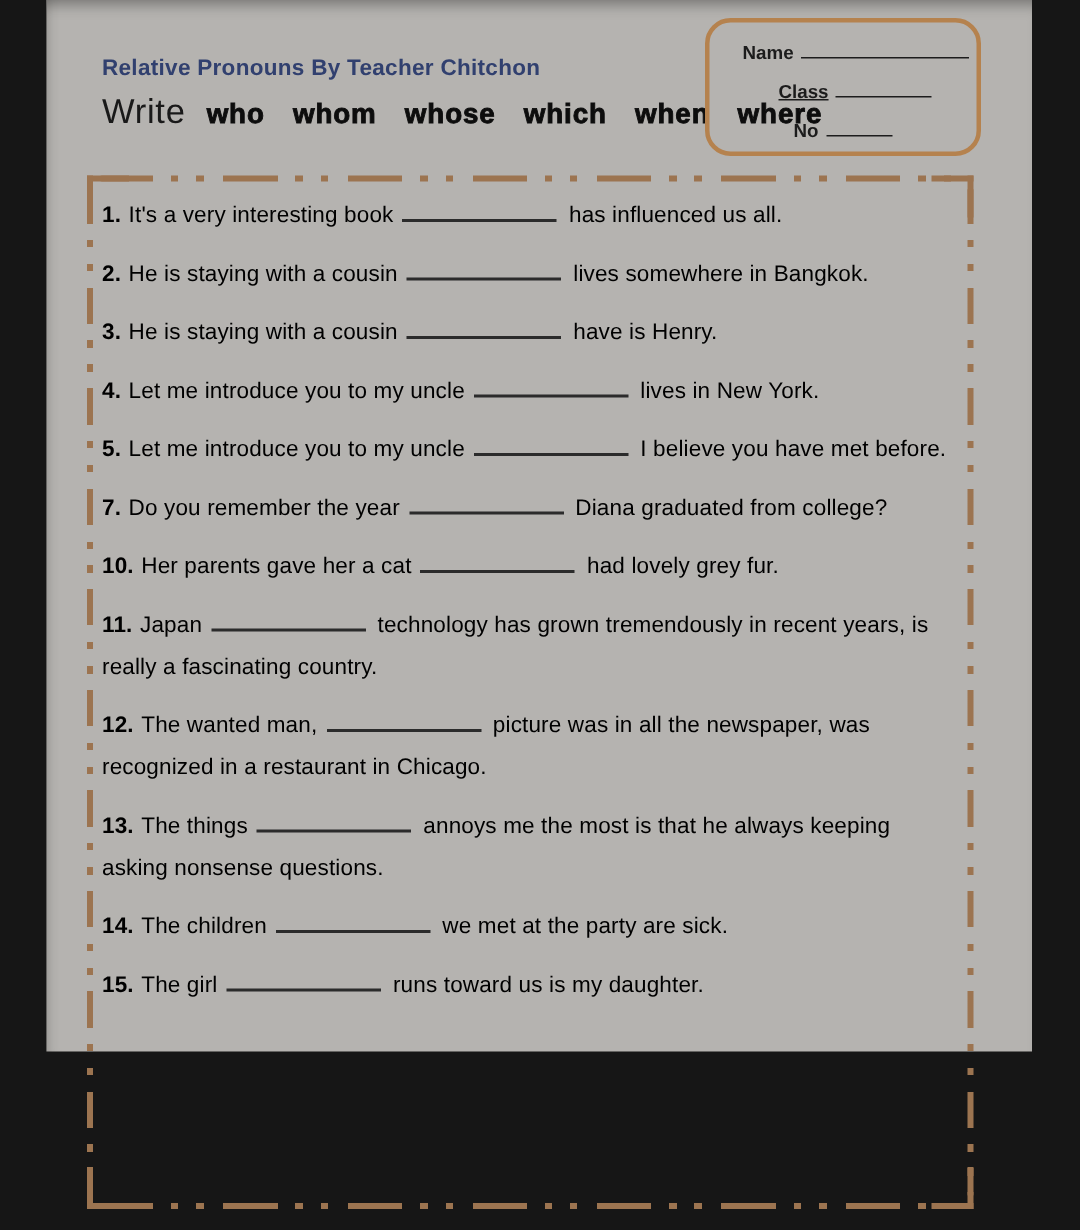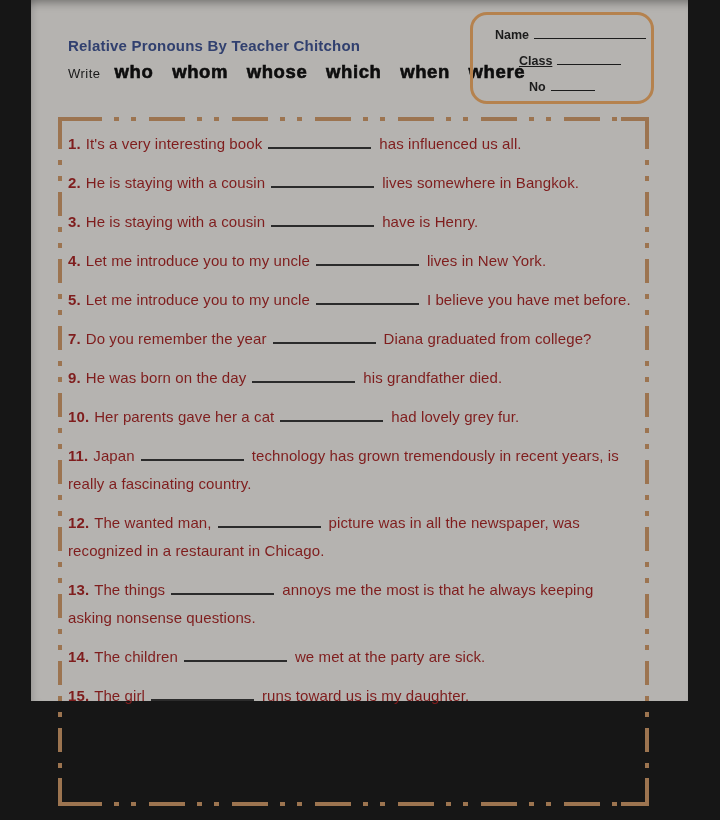--- a/index.html
+++ b/index.html
@@ -23,21 +23,21 @@
     position: absolute; left: 37px; top: 37px;
     font-size: 15px; font-weight: 700;
     color: #31406f;
     letter-spacing: 0.2px;
   }
   .write-line {
     position: absolute; left: 37px; top: 61px;
     color: #191919;
     white-space: nowrap;
   }
-  .write-verb { font-size: 13px; font-weight: 400; letter-spacing: 0.5px; }
+  .write-verb { font-size: 23px; font-weight: 400; letter-spacing: 0.5px; }
   .pronouns {
     font-size: 18.5px; font-weight: 700;
     margin-left: 14px;
     letter-spacing: 0.6px;
     word-spacing: 13px;
     color: #0d0d0d;
     -webkit-text-stroke: 0.6px #0d0d0d;
   }
   
   .name-box {
@@ -101,21 +101,21 @@
   .corner-br { right: 0; bottom: 0; border-bottom-width: 4px; border-right-width: 4px; }
   
   .sentence-list {
     position: absolute;
     left: 10px; top: 13px;
     width: 575px;
   }
   .sentence {
     font-size: 15px;
     line-height: 28px;
-    color: #7f1d1d;
+    color: #000000;
     letter-spacing: 0.1px;
     white-space: nowrap;
     margin-bottom: 11px;
   }
   .sentence .num { font-weight: 700; margin-right: 5px; }
   .blank {
     display: inline-block;
     width: 103px;
     height: 13px;
     border-bottom: 2px solid #2b2b2b;
@@ -182,24 +182,20 @@
     
   </div>
 
 
   <div class="sentence">
     <span class="num">7.</span><span class="before">Do you remember the year</span><span class="blank"></span><span class="after">Diana graduated from college?</span>
     
   </div>
 
 
-  <div class="sentence">
-    <span class="num">9.</span><span class="before">He was born on the day</span><span class="blank"></span><span class="after">his grandfather died.</span>
-    
-  </div>
 
   <div class="sentence">
     <span class="num">10.</span><span class="before">Her parents gave her a cat</span><span class="blank"></span><span class="after">had lovely grey fur.</span>
     
   </div>
 
   <div class="sentence">
     <span class="num">11.</span><span class="before">Japan</span><span class="blank"></span><span class="after">technology has grown tremendously in recent years, is</span>
     <div class="line2">really a fascinating country.</div>
   </div>

